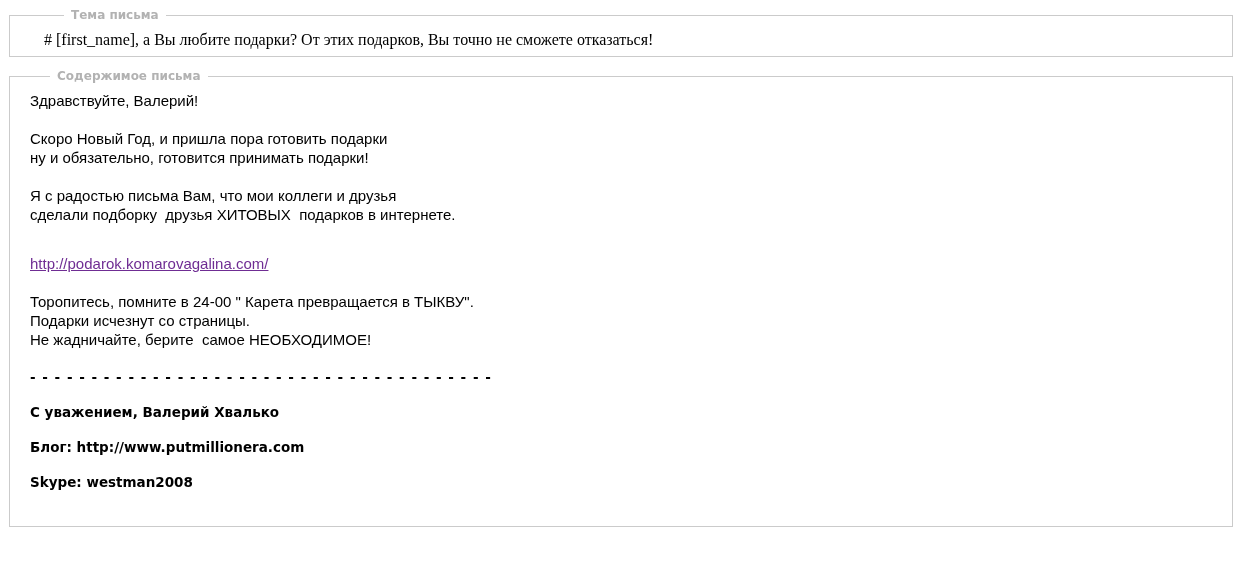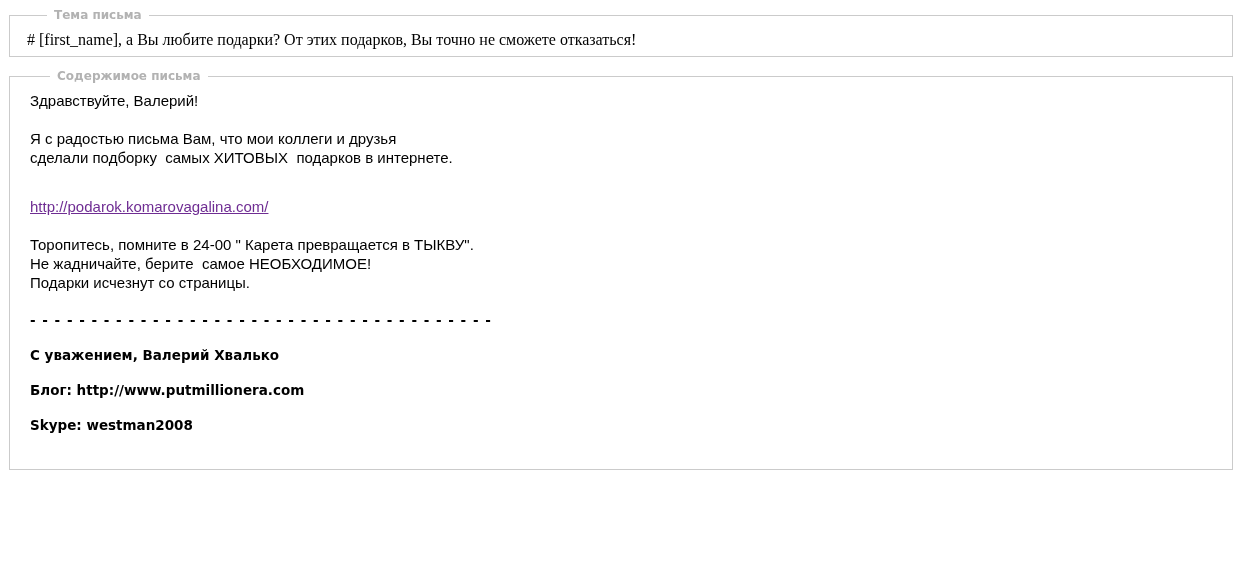--- a/index.html
+++ b/index.html
@@ -21,21 +21,21 @@
   legend.box-legend {
     font-family: "DejaVu Sans", sans-serif;
     font-weight: bold;
     font-size: 12px;
     line-height: 14px;
     color: #b2b2b2;
     margin-left: 20px;
     padding: 0 7px;
   }
   
-  #subject-fieldset { margin-top: 8px; padding: 8px 16px 6px 17px; }
+  #subject-fieldset { margin-top: 8px; padding: 8px 16px 6px 34px; }
   .subject-text {
     font-family: "Liberation Serif", serif;
     font-size: 16px;
     line-height: 20px;
     white-space: pre-wrap;
   }
   
   #content-fieldset { margin-top: 12px; padding: 8px 20px 18px 20px; }
   .para { margin: 0 0 19px 0; }
   .para:last-child { margin-bottom: 0; }
@@ -70,34 +70,38 @@
 </fieldset>
 
 <fieldset class="box" id="content-fieldset">
   <legend class="box-legend">Содержимое письма</legend>
 
   <div class="para">
     <div class="line">Здравствуйте, Валерий!</div>
   </div>
 
 
+  <div class="para">
+    <div class="line">Скоро Новый Год, и пришла пора готовить подарки</div>
+    <div class="line">ну и обязательно, готовится принимать подарки!</div>
+  </div>
 
   <div class="para">
     <div class="line">Я с радостью письма Вам, что мои коллеги и друзья</div>
-    <div class="line">сделали подборку  самых ХИТОВЫХ  подарков в интернете.</div>
+    <div class="line">сделали подборку  друзья ХИТОВЫХ  подарков в интернете.</div>
   </div>
 
   <div class="para">
     <a class="line link-line" href="#">http://podarok.komarovagalina.com/</a>
   </div>
 
   <div class="para">
     <div class="line">Торопитесь, помните в 24-00 " Карета превращается в ТЫКВУ".</div>
+    <div class="line">Подарки исчезнут со страницы.</div>
     <div class="line">Не жадничайте, берите  самое НЕОБХОДИМОЕ!</div>
-    <div class="line">Подарки исчезнут со страницы.</div>
   </div>
 
   <div class="para sig">
     <div class="line separator">- - - - - - - - - - - - - - - - - - - - - - - - - - - - - - - - - - - - - -</div>
   </div>
 
   <div class="para sig">
     <div class="line">С уважением, Валерий Хвалько</div>
   </div>
 

